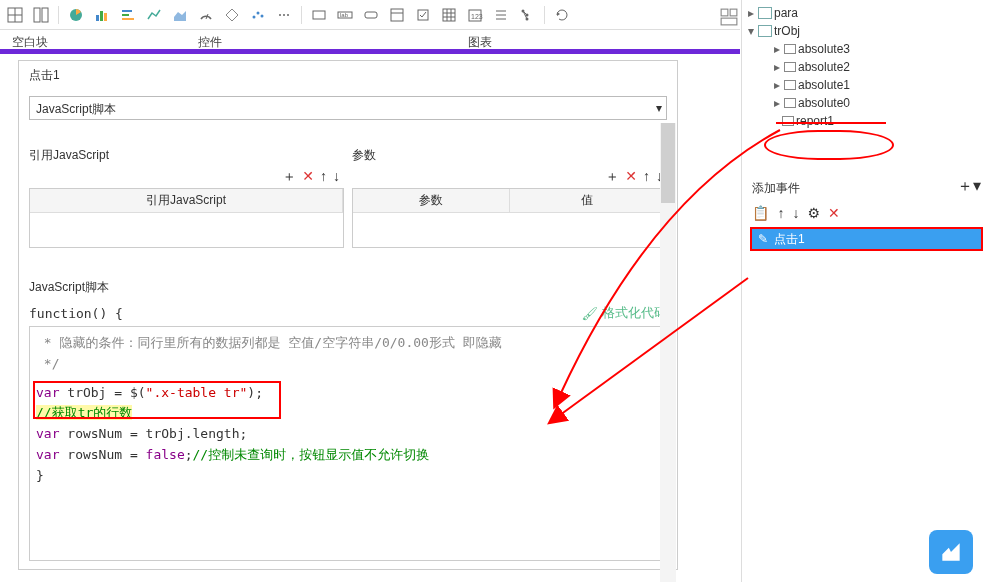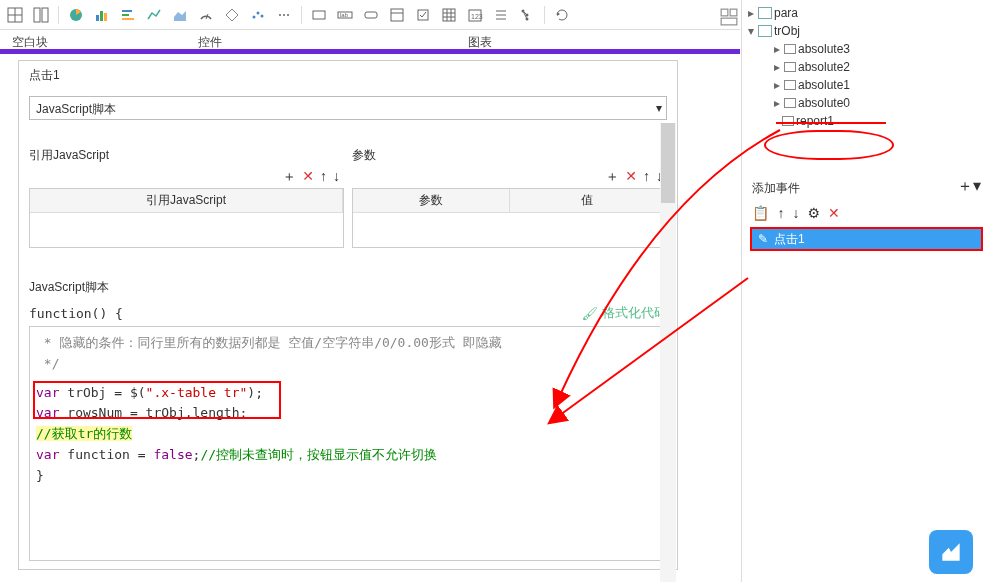--- a/index.html
+++ b/index.html
@@ -254,23 +254,23 @@
       <span class="format-btn">
         <span>🖌</span>
         <span>格式化代码</span>
       </span>
     </div>
     <div class="code-area">
       <div class="line cmt"> * 隐藏的条件：同行里所有的数据列都是 空值/空字符串/0/0.00形式 即隐藏</div>
       <div class="line cmt"> */</div>
       <div class="line" style="height:8px"></div>
       <div class="line"><span class="kw">var</span><span> trObj = $(</span><span class="str">".x-table tr"</span><span>);</span></div>
+      <div class="line"><span class="hl-yellow"><span class="cmt2">//获取tr的行数</span></span></div>
       <div class="line"><span class="kw">var</span><span> rowsNum = trObj.length;</span></div>
-      <div class="line"><span class="hl-yellow"><span class="cmt2">//获取tr的行数</span></span></div>
-      <div class="line"><span class="kw">var</span><span> function = </span><span class="kw">false</span><span>;</span><span class="cmt2">//控制未查询时，按钮显示值不允许切换</span></div>
+      <div class="line"><span class="kw">var</span><span> rowsNum = </span><span class="kw">false</span><span>;</span><span class="cmt2">//控制未查询时，按钮显示值不允许切换</span></div>
       <div class="line">}</div>
       <div class="red-box-1"></div>
     </div>
   </div>
   <div class="scroll-track">
       <div class="scroll-thumb"></div>
     </div>
 </div>
 
 <span class="sm-icon">

